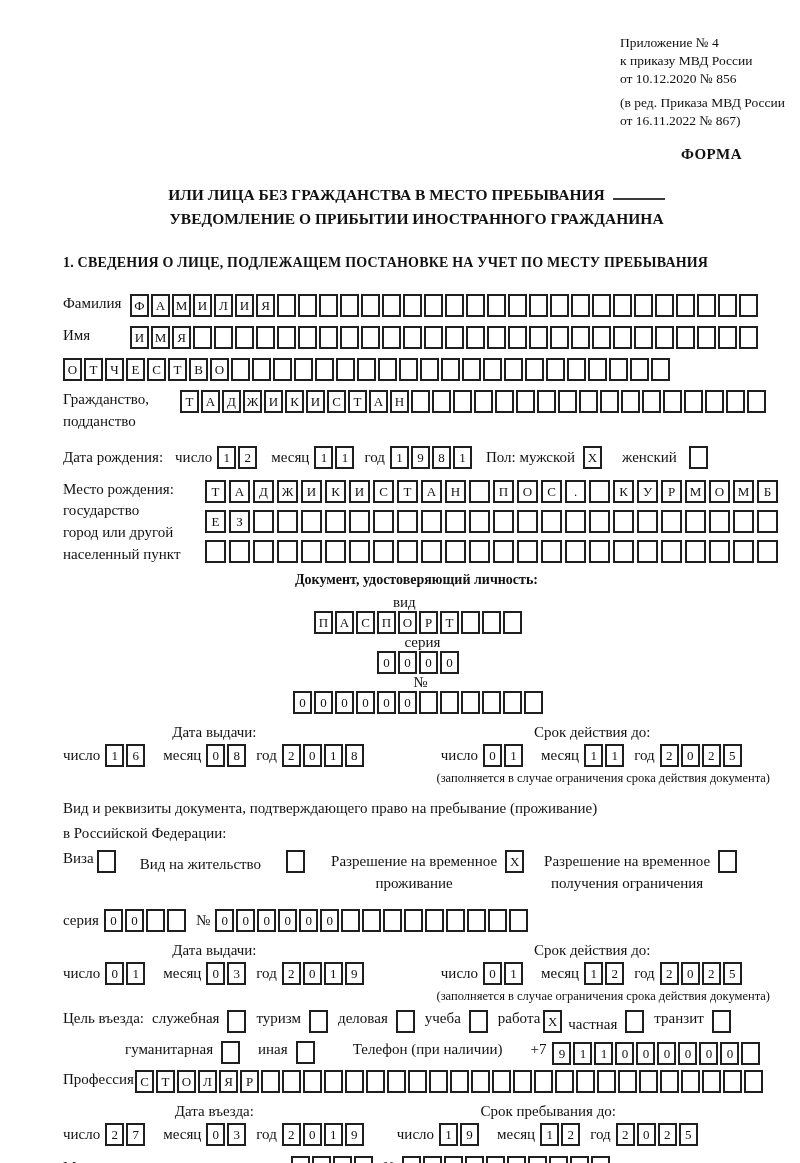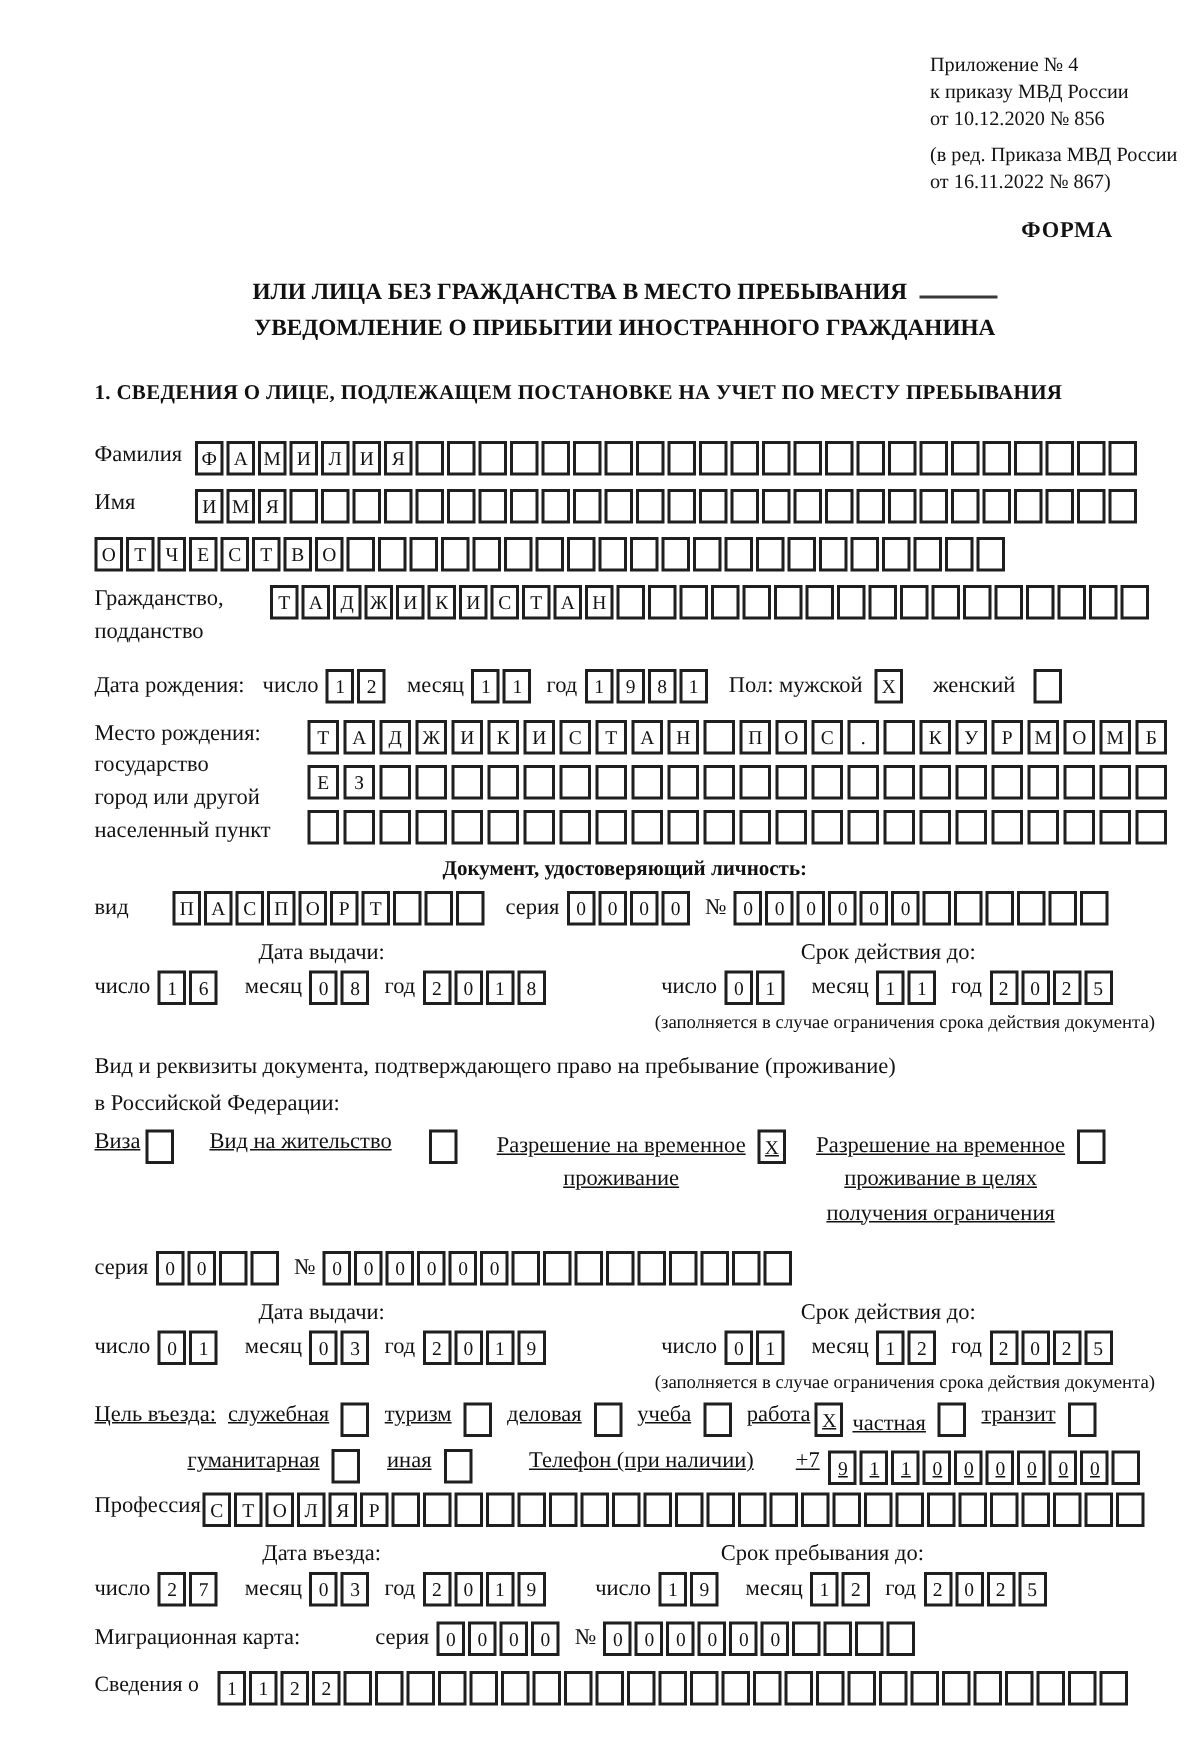--- a/index.html
+++ b/index.html
@@ -28,21 +28,21 @@
   .stack > .cells{margin-bottom:7px;}
   .center-b{font-weight:bold;font-size:14px;text-align:center;margin-top:10px;}
   .daterow{display:flex;margin-top:10px;align-items:flex-start;}
   .dgrp{flex:0 0 auto;}
   .dhead{font-size:15px;text-align:center;margin-bottom:3px;}
   .dfields{display:flex;align-items:center;font-size:15px;}
   .dfields .cells{margin:0 0 0 5px;}
   .gap16{margin-left:16px;} .gap8{margin-left:8px;} .gap12{margin-left:12px;} .gap18{margin-left:18px;}
   .note{font-size:12.5px;text-align:right;margin-top:4px;}
   .intro{font-size:15px;margin-top:14px;}
-  .optrow{display:flex;align-items:flex-start;margin-top:8px;font-size:15px;text-decoration:underline;}
+  .optrow{display:flex;align-items:flex-start;margin-top:8px;font-size:15px;}
   .opt{display:flex;align-items:flex-start;flex:0 0 auto;}
   .opt .cell{margin-left:8px;}
   .optlbl-c{text-align:center;line-height:1.5;}
 </style>
 </head>
 <body>
 
 <div class="page">
 
   <div class="appendix">
@@ -315,21 +315,21 @@
           <span class="cell"></span>
           <span class="cell"></span>
           <span class="cell"></span>
           <span class="cell"></span>
         </div>
     </div>
   </div>
 
   <div class="center-b" style="margin-top:2px;">Документ, удостоверяющий личность:</div>
 
-  <div class="dfields" style="margin-top:6px;">
+  <div class="dfields" style="margin-top:6px;flex-direction:column;">
     <span class="w47">вид</span>
     <span class="cells">
         <span class="cell">П</span>
         <span class="cell">А</span>
         <span class="cell">С</span>
         <span class="cell">П</span>
         <span class="cell">О</span>
         <span class="cell">Р</span>
         <span class="cell">Т</span>
         <span class="cell"></span>
@@ -409,35 +409,34 @@
   <div class="note">(заполняется в случае ограничения срока действия документа)</div>
 
   <div class="intro">Вид и реквизиты документа, подтверждающего право на пребывание (проживание)</div>
   <div class="intro" style="margin-top:8px;">в Российской Федерации:</div>
 
   <div class="optrow">
     <span class="opt">
       <span>Виза</span>
       <span class="cell" style="margin-left:3px;"></span>
     </span>
-    <span class="opt" style="margin-left:22px;">
+    <span class="opt" style="margin-left:22px;align-items:flex-end;">
       <span>Вид на жительство</span>
       <span class="cell" style="margin-left:25px;"></span>
     </span>
     <span class="opt" style="margin-left:24px;">
       <span class="optlbl-c">
         <div>Разрешение на временное</div>
         <div>проживание</div>
       </span>
       <span class="cell">X</span>
     </span>
     <span class="opt" style="margin-left:18px;">
       <span class="optlbl-c">
         <div>Разрешение на временное</div>
-        <div>проживание в целях</div>
         <div>получения ограничения</div>
       </span>
       <span class="cell"></span>
     </span>
   </div>
 
   <div class="dfields" style="margin-top:14px;">
     <span>серия</span>
     <span class="cells">
         <span class="cell">0</span>

